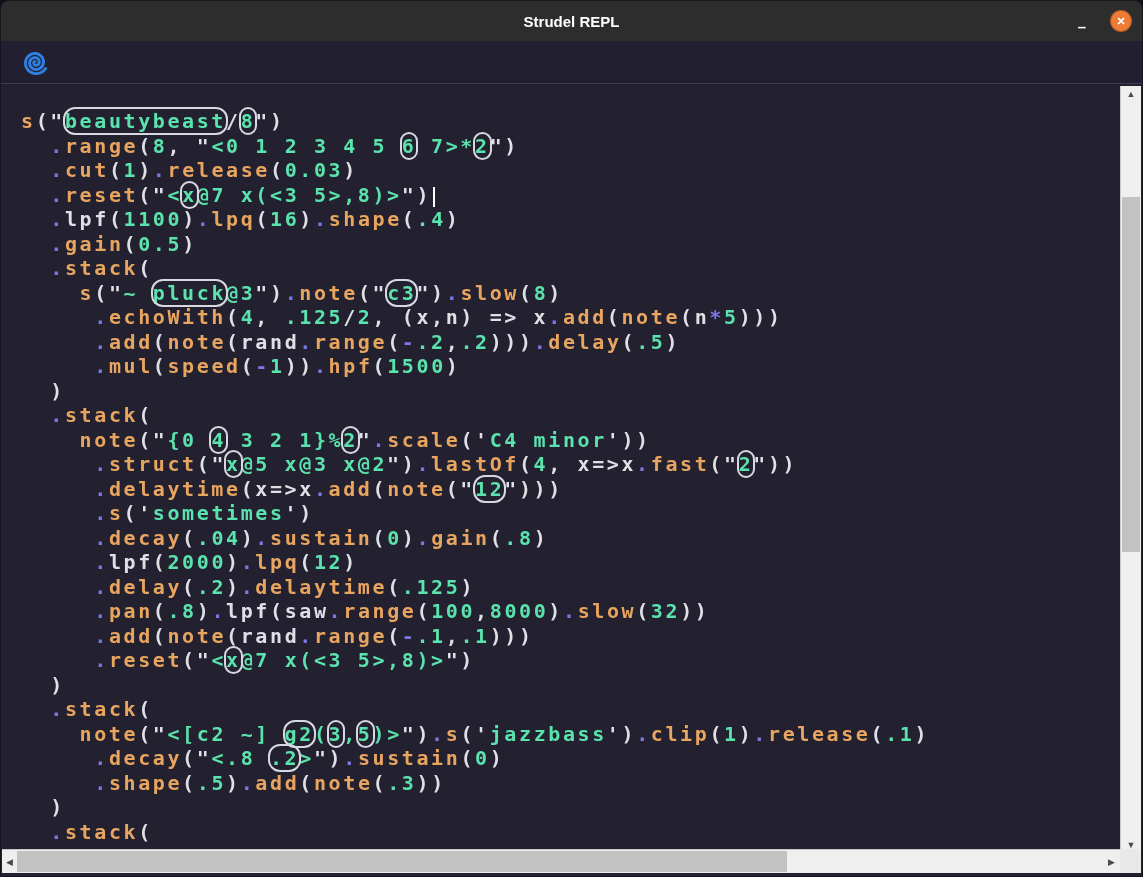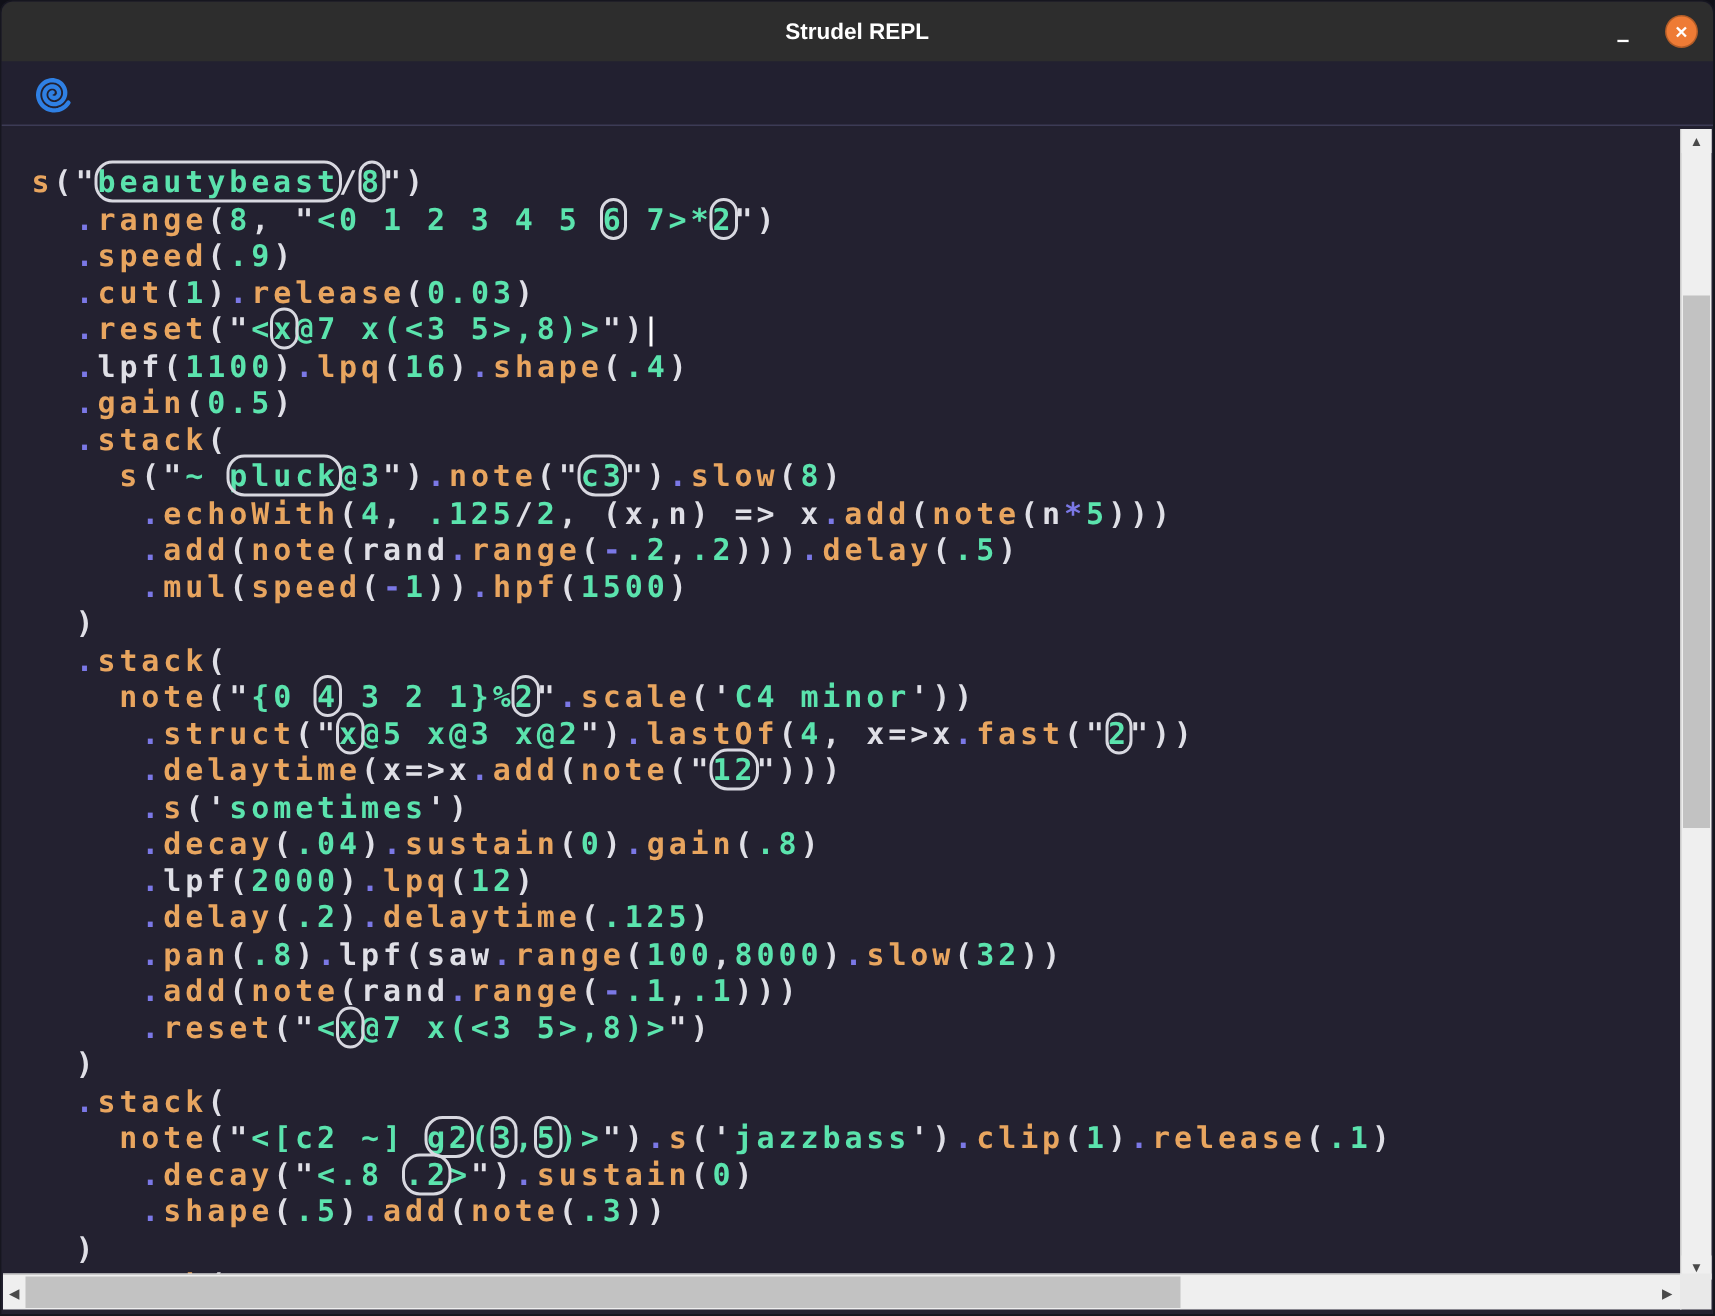--- a/index.html
+++ b/index.html
@@ -95,21 +95,20 @@
   <div id="toolbar">
     <svg id="logo" viewBox="0 0 28 28">
       <polyline id="spiral" points="13.58,13.09 13.44,13.08 13.28,13.09 13.12,13.12 12.95,13.18 12.79,13.27 12.64,13.39 12.50,13.53 12.37,13.70 12.26,13.89 12.18,14.11 12.13,14.34 12.10,14.58 12.11,14.84 12.15,15.10 12.23,15.37 12.35,15.63 12.51,15.88 12.70,16.11 12.93,16.33 13.19,16.52 13.48,16.68 13.80,16.80 14.14,16.89 14.50,16.93 14.87,16.93 15.24,16.88 15.62,16.78 15.99,16.63 16.35,16.44 16.69,16.19 17.00,15.90 17.28,15.56 17.52,15.18 17.72,14.77 17.87,14.32 17.96,13.85 17.99,13.37 17.97,12.87 17.88,12.37 17.73,11.88 17.52,11.40 17.24,10.94 16.90,10.51 16.51,10.12 16.06,9.77 15.57,9.48 15.03,9.24 14.46,9.07 13.87,8.97 13.26,8.94 12.63,8.99 12.01,9.11 11.40,9.31 10.81,9.59 10.25,9.94 9.73,10.37 9.26,10.86 8.84,11.41 8.49,12.02 8.21,12.68 8.01,13.37 7.90,14.09 7.87,14.83 7.94,15.58 8.09,16.33 8.34,17.06 8.68,17.76 9.11,18.42 9.62,19.04 10.21,19.60 10.87,20.08 11.59,20.49 12.36,20.81 13.18,21.04 14.03,21.17 14.90,21.20 15.78,21.12 16.64,20.93 17.49,20.64 18.31,20.24 19.08,19.74 19.79,19.14 20.43,18.46 20.99,17.70 21.46,16.86 21.83,15.97 22.09,15.03 22.24,14.05 22.27,13.06 22.18,12.05 21.96,11.06 21.63,10.09 21.17,9.16 20.60,8.28 19.93,7.47 19.15,6.74 18.28,6.11 17.34,5.57 16.33,5.16 15.26,4.86 14.16,4.69 13.04,4.66 11.91,4.76 10.79,5.00 9.70,5.38 8.65,5.88 7.66,6.52 6.75,7.28 5.93,8.14 5.22,9.11 4.62,10.17 4.15,11.30 3.82,12.48 3.63,13.71 3.58,14.96 3.69,16.22 3.95,17.46 4.37,18.68 4.93,19.84 5.63,20.94 6.46,21.95 7.42,22.86 8.49,23.66 9.65,24.32 10.90,24.85 12.20,25.22 13.56,25.44 14.94,25.49 16.32,25.38 17.69,25.10 19.03,24.65 20.31,24.04 21.52,23.28 22.64,22.37 23.64,21.32 24.52,20.16" fill="none" stroke="#2f80e4" stroke-width="3" stroke-linecap="round"></polyline>
     </svg>
   </div>
 
   <div id="editor">
     <div id="code-lines">
         <div class="code-line"><span class="tf">s</span><span class="tp">("</span><span class="ts boxed">beautybeast</span><span class="tp">/</span><span class="ts boxed">8</span><span class="tp">")</span></div>
         <div class="code-line"><span class="tp">  </span><span class="to">.</span><span class="tf">range</span><span class="tp">(</span><span class="ts">8</span><span class="tp">, "</span><span class="ts">&lt;0 1 2 3 4 5 </span><span class="ts boxed">6</span><span class="ts"> 7&gt;*</span><span class="ts boxed">2</span><span class="tp">")</span></div>
-        <div class="code-line"><span class="tp">  </span><span class="to">.</span><span class="tf">speed</span><span class="tp">(</span><span class="ts">.9</span><span class="tp">)</span></div>
         <div class="code-line"><span class="tp">  </span><span class="to">.</span><span class="tf">cut</span><span class="tp">(</span><span class="ts">1</span><span class="tp">)</span><span class="to">.</span><span class="tf">release</span><span class="tp">(</span><span class="ts">0.03</span><span class="tp">)</span></div>
         <div class="code-line"><span class="tp">  </span><span class="to">.</span><span class="tf">reset</span><span class="tp">("</span><span class="ts">&lt;</span><span class="ts boxed">x</span><span class="ts">@7 x(&lt;3 5&gt;,8)&gt;</span><span class="tp">")</span><span class="caret"></span></div>
         <div class="code-line"><span class="tp">  </span><span class="to">.</span><span class="tp">lpf</span><span class="tp">(</span><span class="ts">1100</span><span class="tp">)</span><span class="to">.</span><span class="tf">lpq</span><span class="tp">(</span><span class="ts">16</span><span class="tp">)</span><span class="to">.</span><span class="tf">shape</span><span class="tp">(</span><span class="ts">.4</span><span class="tp">)</span></div>
         <div class="code-line"><span class="tp">  </span><span class="to">.</span><span class="tf">gain</span><span class="tp">(</span><span class="ts">0.5</span><span class="tp">)</span></div>
         <div class="code-line"><span class="tp">  </span><span class="to">.</span><span class="tf">stack</span><span class="tp">(</span></div>
         <div class="code-line"><span class="tp">    </span><span class="tf">s</span><span class="tp">("</span><span class="ts">~ </span><span class="ts boxed">pluck</span><span class="ts">@3</span><span class="tp">")</span><span class="to">.</span><span class="tf">note</span><span class="tp">("</span><span class="ts boxed">c3</span><span class="tp">")</span><span class="to">.</span><span class="tf">slow</span><span class="tp">(</span><span class="ts">8</span><span class="tp">)</span></div>
         <div class="code-line"><span class="tp">     </span><span class="to">.</span><span class="tf">echoWith</span><span class="tp">(</span><span class="ts">4</span><span class="tp">, </span><span class="ts">.125</span><span class="tp">/</span><span class="ts">2</span><span class="tp">, (x,n) =&gt; x</span><span class="to">.</span><span class="tf">add</span><span class="tp">(</span><span class="tf">note</span><span class="tp">(</span><span class="tp">n</span><span class="to">*</span><span class="ts">5</span><span class="tp">)))</span></div>
         <div class="code-line"><span class="tp">     </span><span class="to">.</span><span class="tf">add</span><span class="tp">(</span><span class="tf">note</span><span class="tp">(</span><span class="tp">rand</span><span class="to">.</span><span class="tf">range</span><span class="tp">(</span><span class="to">-</span><span class="ts">.2</span><span class="tp">,</span><span class="ts">.2</span><span class="tp">)))</span><span class="to">.</span><span class="tf">delay</span><span class="tp">(</span><span class="ts">.5</span><span class="tp">)</span></div>
         <div class="code-line"><span class="tp">     </span><span class="to">.</span><span class="tf">mul</span><span class="tp">(</span><span class="tf">speed</span><span class="tp">(</span><span class="to">-</span><span class="ts">1</span><span class="tp">))</span><span class="to">.</span><span class="tf">hpf</span><span class="tp">(</span><span class="ts">1500</span><span class="tp">)</span></div>
         <div class="code-line"><span class="tp">  )</span></div>

